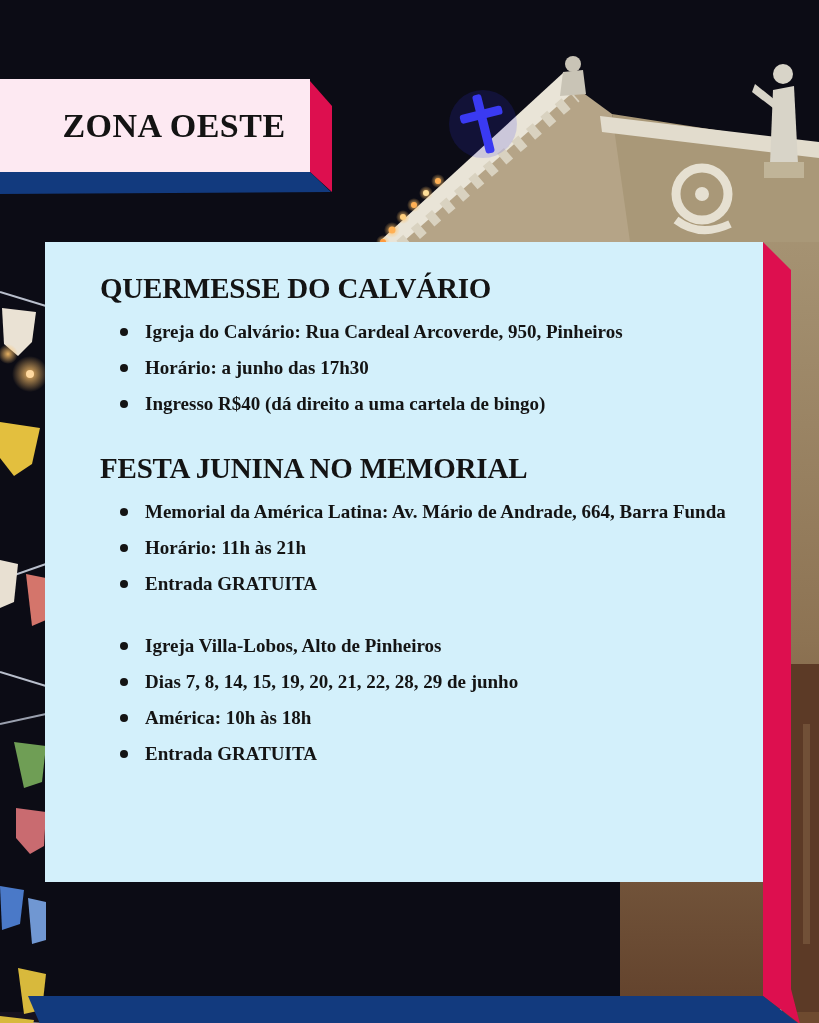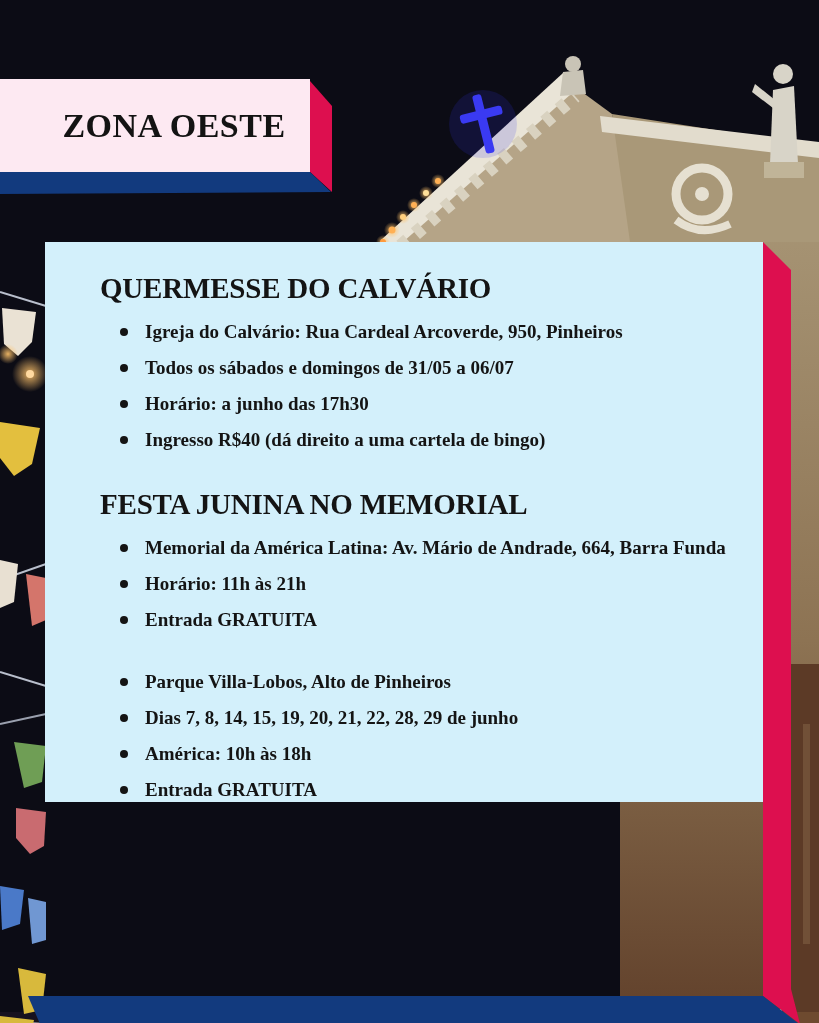--- a/index.html
+++ b/index.html
@@ -14,21 +14,21 @@
   .banner-fold{position:absolute;left:310px;top:55px;width:23px;height:115px;background:#dd0f4f;
     clip-path:polygon(0 2px,22px 27px,22px 113px,0 93px);z-index:4;}
   .banner-navy{position:absolute;left:0;top:148px;width:332px;height:22px;background:#123a7e;
     clip-path:polygon(0 0,310px 0,331px 20px,0 100%);z-index:5;}
 
   
   .card-fold{position:absolute;left:763px;top:218px;width:38px;height:783px;background:#dd0f4f;
     clip-path:polygon(0 0,28px 28px,28px 747px,37px 782px,0 754px);z-index:2;}
   .card-navy{position:absolute;left:28px;top:972px;width:772px;height:29px;background:#123a7e;
     clip-path:polygon(0 0,735px 0,771px 28px,12px 28px);z-index:2;}
-  .card{position:absolute;left:45px;top:218px;width:718px;height:560px;background:#d3f0fb;
+  .card{position:absolute;left:45px;top:218px;width:718px;height:640px;background:#d3f0fb;
     box-sizing:border-box;padding:26px 20px 16px 55px;color:#141414;z-index:3;overflow:hidden;}
   .card h2{margin:0 0 6px;font-size:29px;line-height:40px;font-weight:700;letter-spacing:-.2px;}
   .card section + section{margin-top:26px;}
   .card ul{list-style:none;margin:0;padding:0 0 0 45px;}
   .card li{position:relative;font-size:19px;line-height:36px;font-weight:700;text-align:justify;}
   .card li .dot{position:absolute;left:-25px;top:14px;width:8px;height:8px;border-radius:50%;background:#141414;}
 </style>
 </head>
 <body>
 
@@ -145,38 +145,37 @@
   </div>
 
   <div class="card-fold"></div>
   <div class="card-navy"></div>
   <div class="card">
 
     <section>
       <h2>QUERMESSE DO CALVÁRIO</h2>
       <ul>
         <li><span class="dot"></span><span>Igreja do Calvário: Rua Cardeal Arcoverde, 950, Pinheiros</span></li>
-        <li><span class="dot"></span><span>Todos os sábados e domingos de 31/05 a 06/07</span></li>
         <li><span class="dot"></span><span>Horário: a junho das 17h30</span></li>
         <li><span class="dot"></span><span>Ingresso R$40 (dá direito a uma cartela de bingo)</span></li>
       </ul>
     </section>
 
     <section>
       <h2>FESTA JUNINA NO MEMORIAL</h2>
       <ul>
         <li><span class="dot"></span><span>Memorial da América Latina: Av. Mário de Andrade, 664, Barra Funda</span></li>
         <li><span class="dot"></span><span>Horário: 11h às 21h</span></li>
         <li><span class="dot"></span><span>Entrada GRATUITA</span></li>
       </ul>
     </section>
 
     <section>
       <ul>
-        <li><span class="dot"></span><span>Parque Villa-Lobos, Alto de Pinheiros</span></li>
+        <li><span class="dot"></span><span>Igreja Villa-Lobos, Alto de Pinheiros</span></li>
         <li><span class="dot"></span><span>Dias 7, 8, 14, 15, 19, 20, 21, 22, 28, 29 de junho</span></li>
         <li><span class="dot"></span><span>América: 10h às 18h</span></li>
         <li><span class="dot"></span><span>Entrada GRATUITA</span></li>
       </ul>
     </section>
 
   </div>
 </div>
 
 </body></html>

